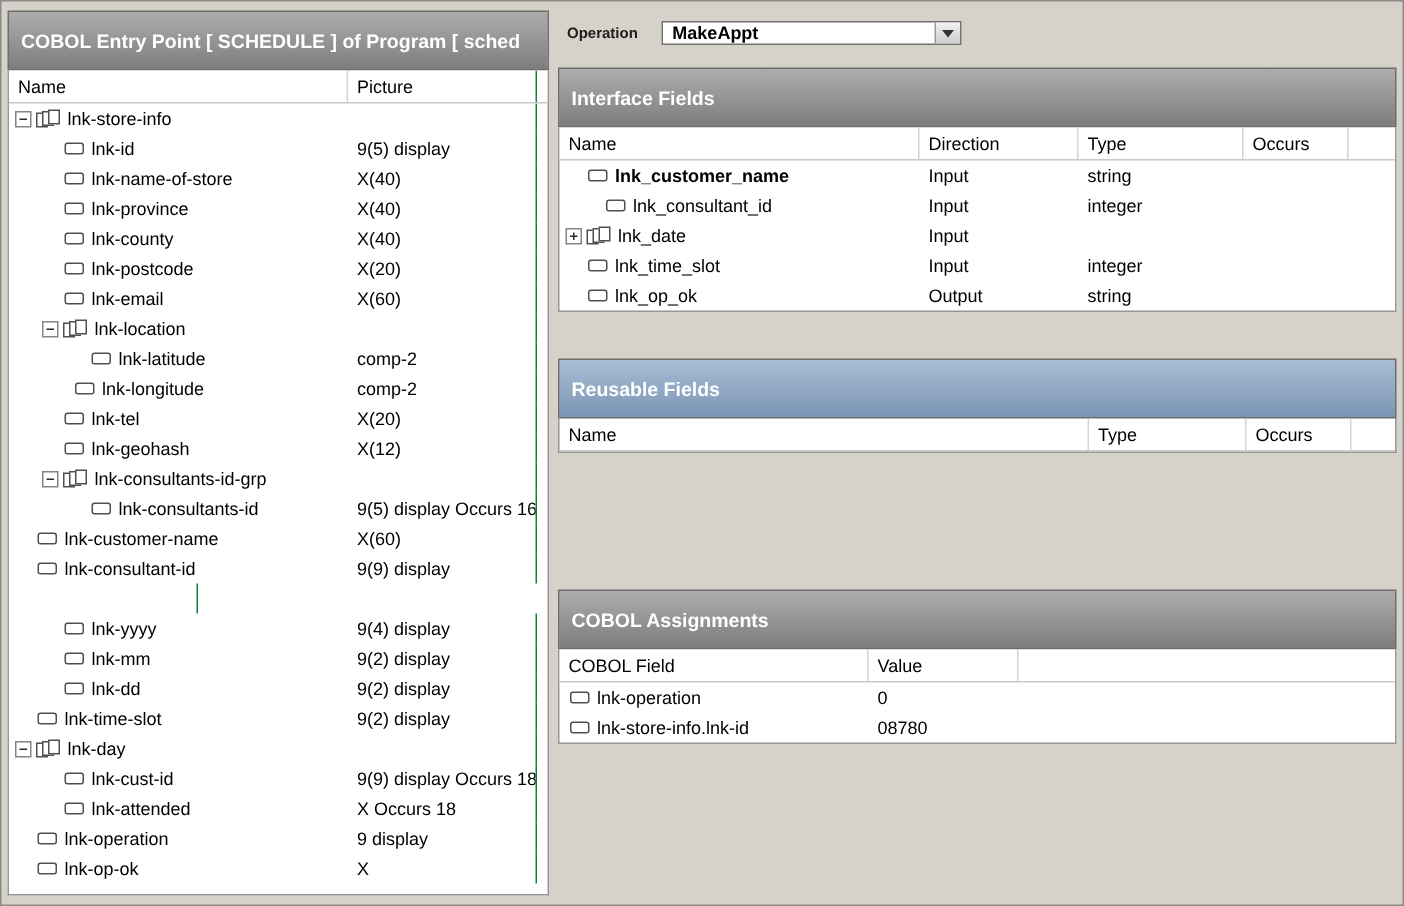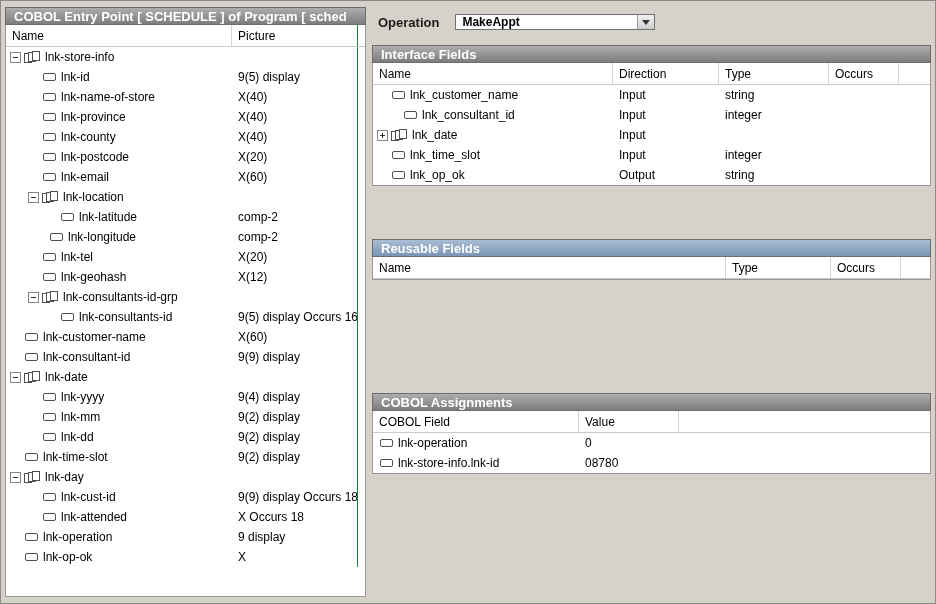--- a/index.html
+++ b/index.html
@@ -2,21 +2,21 @@
 <html style="--winbg: #d6d2c9; --gtop: #adadad; --gbot: #7d7d7d; --btop: #a9bdd4; --bbot: #7b95b5;"><head>
 <meta charset="utf-8">
 <style>
   *{box-sizing:border-box;margin:0;padding:0}
   html,body{width:936px;height:604px;overflow:hidden}
   body{font-family:"Liberation Sans",sans-serif;font-size:12px;color:#000;background:var(--winbg,#d6d2c9)}
   .window{position:absolute;left:0;top:0;width:936px;height:604px;border:1px solid #8a8a8a;
           background:var(--winbg,#d6d2c9);padding:6px 4px;display:flex;gap:6px}
 
   
-  .panel-title{height:18px;flex:none;display:flex;align-items:center;padding:0 8px;color:#fff;
+  .panel-title{height:40px;flex:none;display:flex;align-items:center;padding:0 8px;color:#fff;
                font-weight:bold;font-size:13px;border:1px solid #6d6d6d;white-space:nowrap;overflow:hidden}
   .gray{background:linear-gradient(180deg,var(--gtop,#adadad),var(--gbot,#7d7d7d))}
   .blue{background:linear-gradient(180deg,var(--btop,#a9bdd4),var(--bbot,#7b95b5))}
   .grid{background:#fff;border:1px solid #979797;border-top:none;display:flex;flex-direction:column;overflow:hidden}
   .col-header{display:flex;height:22px;flex:none;background:#fff;border-bottom:1px solid #c9c9c9}
   .hcell{display:flex;align-items:center;padding:0 6px;border-right:1px solid #d4d4d4;
          white-space:nowrap;overflow:hidden;flex:none}
   .fill{flex:1 1 auto;border-right:none}
   .rows-area{flex:1 1 auto;overflow:hidden}
   .trow{display:flex;height:20px;align-items:stretch}
@@ -38,21 +38,21 @@
   
   .left-panel{width:361px;flex:none;display:flex;flex-direction:column}
   .left-panel .grid{flex:1 1 auto}
   .name-col{width:226px}
   .hcell.name-col{border-right:1px solid #d4d4d4}
   .pic-col{width:126px;padding-left:6px;border-right:1px solid #15803d}
 
   
   .right-panel{flex:1 1 auto;display:flex;flex-direction:column;min-width:0}
   .operation-bar{height:30px;flex:none;display:flex;align-items:center}
-  .op-label{font-weight:bold;color:#1c1c1c;font-size:13px;margin-left:6px}
+  .op-label{font-weight:bold;color:#1c1c1c;font-size:10px;margin-left:6px}
   .combobox{margin-left:16px;width:200px;height:16px;background:#fff;border:1px solid #707070;
             display:flex;align-items:center;overflow:hidden}
   .combo-value{flex:1 1 auto;padding-left:6px;font-weight:bold;white-space:nowrap;overflow:hidden}
   .combo-btn{width:17px;height:100%;flex:none;background:linear-gradient(180deg,#f3f3f3,#cdcdcd);
              border-left:1px solid #9a9a9a;display:flex;align-items:center;justify-content:center}
   .tri-down{width:0;height:0;border-left:4px solid transparent;border-right:4px solid transparent;border-top:5px solid #333}
 
   .section{display:flex;flex-direction:column;flex:none}
   .sec-interface{margin-top:8px;height:178px}
   .sec-reusable{margin-top:16px;height:102px}
@@ -219,31 +219,20 @@
           </div>
           <div class="trow">
             <div class="cell name-col" style="padding-left: 4px;">
               <span class="slot"></span>
               <span class="icon-field"></span>
               <span class="lbl">lnk-consultant-id</span>
             </div>
             <div class="cell pic-col">9(9) display</div>
           </div>
           <div class="trow">
-            <div class="cell name-col" style="padding-left: 4px;">
-              <span class="slot">
-                <span class="expander minus"></span>
-              </span>
-              <span class="icon-group">
-                <b></b>
-                <b></b>
-                <b></b>
-              </span>
-              <span class="lbl">lnk-date</span>
-            </div>
             <div class="cell pic-col"></div>
           </div>
           <div class="trow">
             <div class="cell name-col" style="padding-left: 22px;">
               <span class="slot"></span>
               <span class="icon-field"></span>
               <span class="lbl">lnk-yyyy</span>
             </div>
             <div class="cell pic-col">9(4) display</div>
           </div>
@@ -340,21 +329,21 @@
       <div class="grid">
         <div class="col-header">
           <div class="hcell if-name">Name</div>
           <div class="hcell if-dir">Direction</div>
           <div class="hcell if-type">Type</div>
           <div class="hcell if-occ">Occurs</div>
           <div class="hcell fill"></div>
         </div>
         <div class="rows-area" id="interface-rows">
             <div class="trow">
-              <div class="cell if-name" style="padding-left: 4px;">
+              <div class="cell if-name" style="padding-left: 4px; font-weight: bold;">
                 <span class="slot"></span>
                 <span class="icon-field"></span>
                 <span class="lbl">lnk_customer_name</span>
               </div>
               <div class="cell if-dir txtcell">Input</div>
               <div class="cell if-type txtcell">string</div>
               <div class="cell if-occ txtcell"></div>
             </div>
             <div class="trow">
               <div class="cell if-name" style="padding-left: 16px;">

